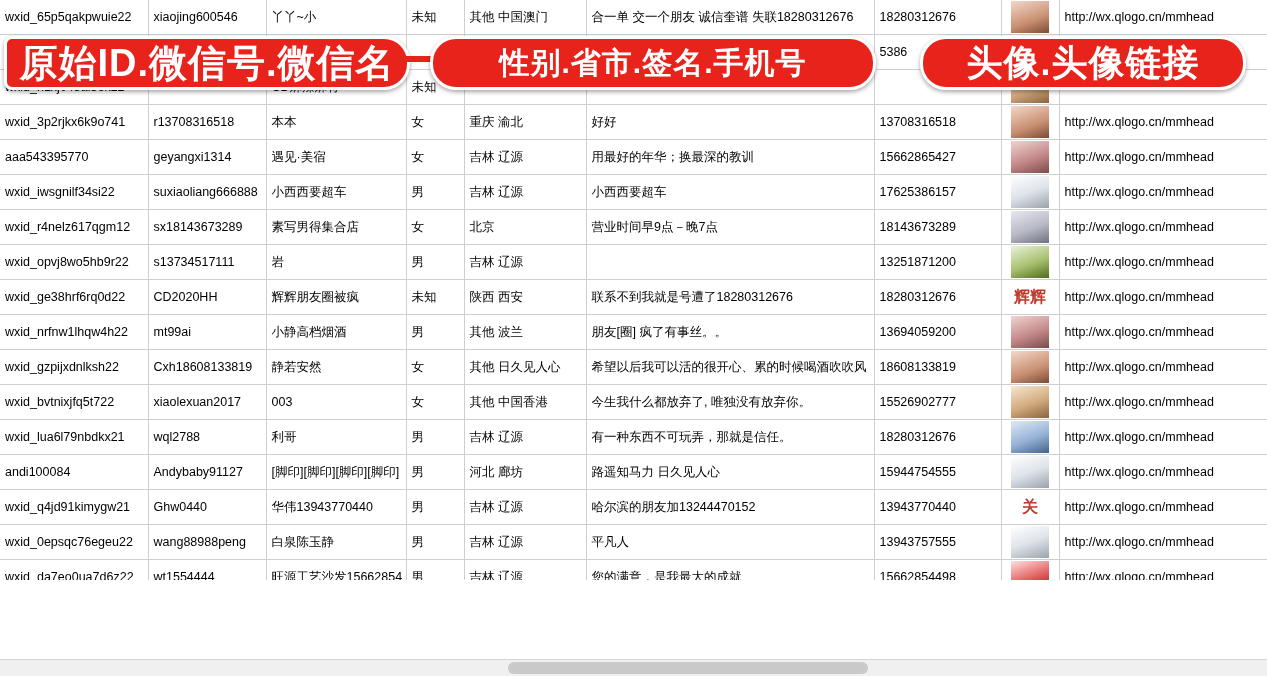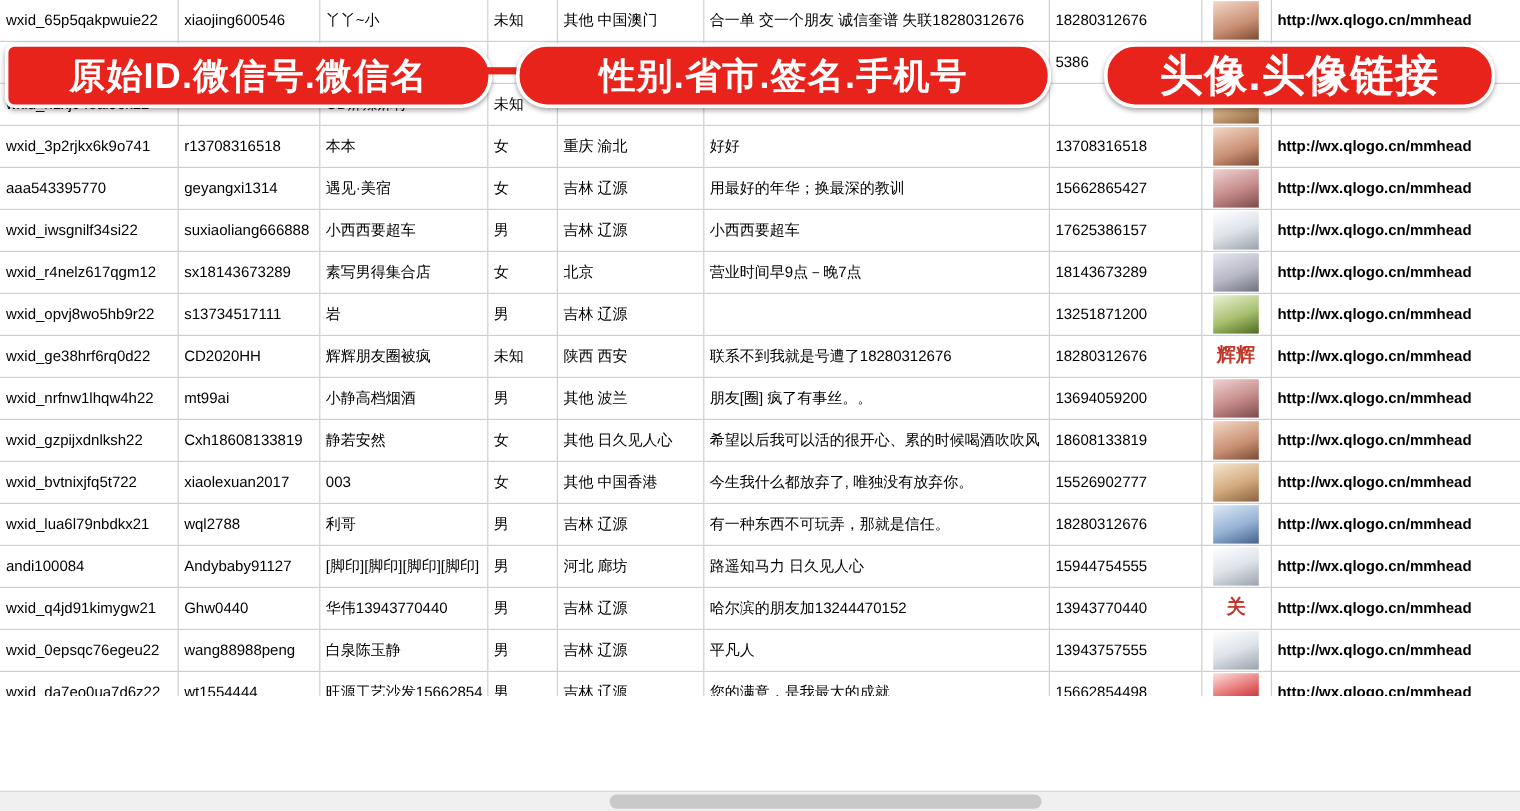--- a/index.html
+++ b/index.html
@@ -45,21 +45,21 @@
   col.c-name   { width: 140px; }
   col.c-sex    { width: 58px; }
   col.c-region { width: 122px; }
   col.c-sign   { width: 288px; }
   col.c-phone  { width: 127px; }
   col.c-avatar { width: 58px; }
   col.c-link   { width: 208px; }
 
   td.sex, td.region { }
   td.phone { }
-  td.link { color: #000; font-weight: bold; }
+  td.link { color: #000; }
   td.avatar {
     padding: 0;
     text-align: center;
   }
   .thumb {
     width: 38px;
     height: 32px;
     margin: 1px auto;
     display: block;
     background: #d8d8d8;
@@ -119,21 +119,21 @@
     display: flex;
     align-items: center;
     justify-content: center;
     letter-spacing: 1px;
   }
   #callout-1 {
     left: 4px;
     top: 36px;
     width: 400px;
     height: 48px;
-    font-size: 30px;
+    font-size: 38px;
     border-radius: 8px 26px 26px 8px;
   }
   #callout-2 {
     left: 430px;
     top: 36px;
     width: 440px;
     height: 48px;
     font-size: 30px;
     border-radius: 26px;
   }

